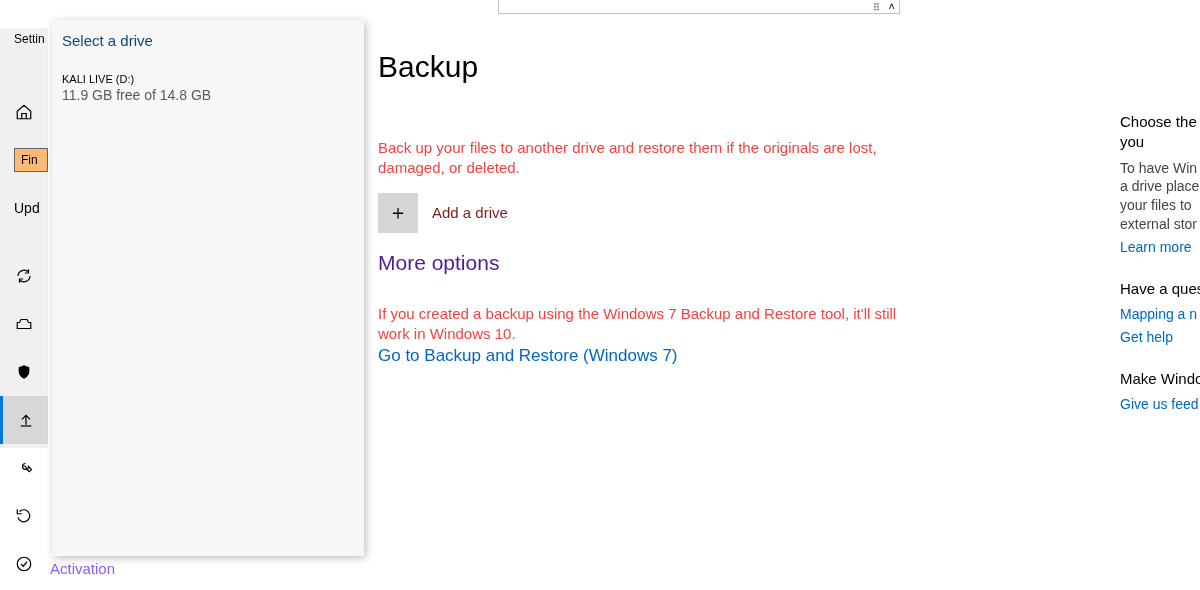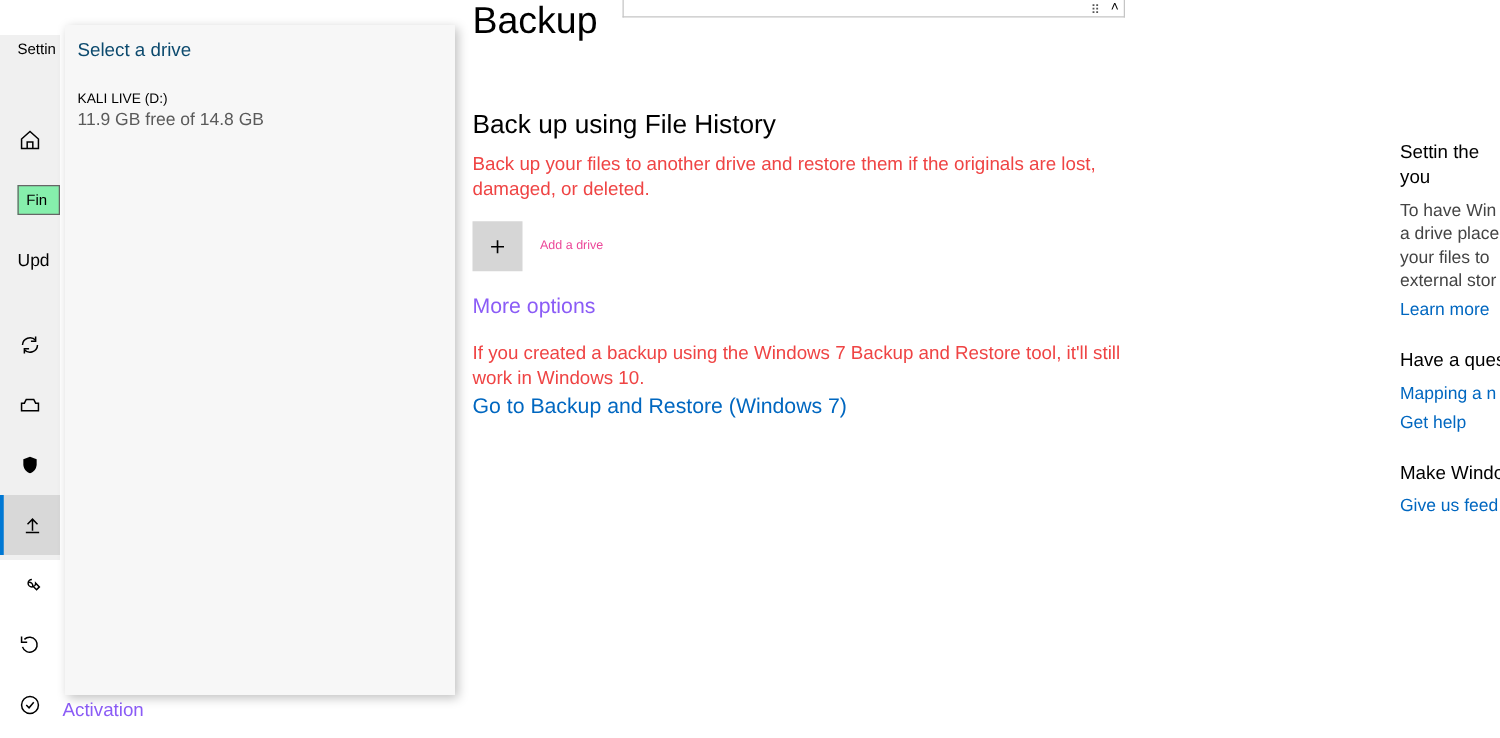--- a/index.html
+++ b/index.html
@@ -45,21 +45,21 @@
     position: absolute;
     top: 60px;
     left: 0;
     width: 48px;
   }
   .find {
     position: absolute;
     top: 120px; left: 14px;
     width: 34px;
     border: 1px solid #666;
-    background: #86efac;
+    background: #fdba74;
     font-size: 12px;
     padding: 4px 6px;
     color: #000;
   }
   .upd {
     position: absolute;
     top: 172px; left: 14px;
     font-size: 14px;
     color: #000;
   }
@@ -99,20 +99,21 @@
   .drive-free {
     font-size: 14px;
     color: #5a5a5a;
     margin-top: 2px;
   }
   .main {
     position: absolute;
     left: 378px;
     top: 0;
     width: 700px;
+    padding-top: 50px;
   }
   h1.page-title {
     font-size: 30px;
     font-weight: 400;
     color: #000;
     margin-bottom: 54px;
   }
   h2.section-title {
     font-size: 21px;
     font-weight: 400;
@@ -135,29 +136,29 @@
     width: 40px; height: 40px;
     background: #d6d6d6;
     display: flex;
     align-items: center;
     justify-content: center;
     font-size: 20px;
     font-weight: 300;
     cursor: pointer;
   }
   .add-label {
-    font-size: 10px;
-    color: #ec4899;
+    font-size: 15px;
+    color: #7f1d1d;
   }
   .link {
-    color: #8b5cf6;
-    font-size: 17px;
+    color: #4c1d95;
+    font-size: 21px;
     cursor: pointer;
     display: inline-block;
-    margin-bottom: 18px;
+    margin-bottom: 29px;
   }
   .link-inline {
     color: #0067c0;
     font-size: 17px;
     cursor: pointer;
   }
   .rightcol {
     position: absolute;
     left: 1120px;
     top: 112px;
@@ -278,38 +279,37 @@
   <div class="popup-title">Select a drive</div>
   <div class="drive-item">
     <div class="drive-name">KALI LIVE (D:)</div>
     <div class="drive-free">11.9 GB free of 14.8 GB</div>
   </div>
 </div>
 
 <div class="main">
   <h1 class="page-title">Backup</h1>
 
-  <h2 class="section-title">Back up using File History</h2>
   <div class="desc">Back up your files to another drive and restore them if the originals are lost, damaged, or deleted.</div>
   <div class="add-drive">
     <div class="plus-box">
       <span>＋</span>
     </div>
     <span class="add-label">Add a drive</span>
   </div>
   <span class="link">More options</span>
 
   <div class="desc" style="margin-bottom:2px;">If you created a backup using the Windows 7 Backup and Restore tool, it'll still work in Windows 10.</div>
   <span class="link-inline">Go to Backup and Restore (Windows 7)</span>
 </div>
 
 <div class="rightcol">
   <div class="block">
     <div class="rhead">
-      <span>Settin the</span><br>
+      <span>Choose the</span><br>
       <span>you</span>
     </div>
     <div class="rbody">
       <span>To have Win</span><br>
       <span>a drive place,</span><br>
       <span>your files to</span><br>
       <span>external stor</span>
     </div>
     <span class="rlink">Learn more</span>
   </div>

